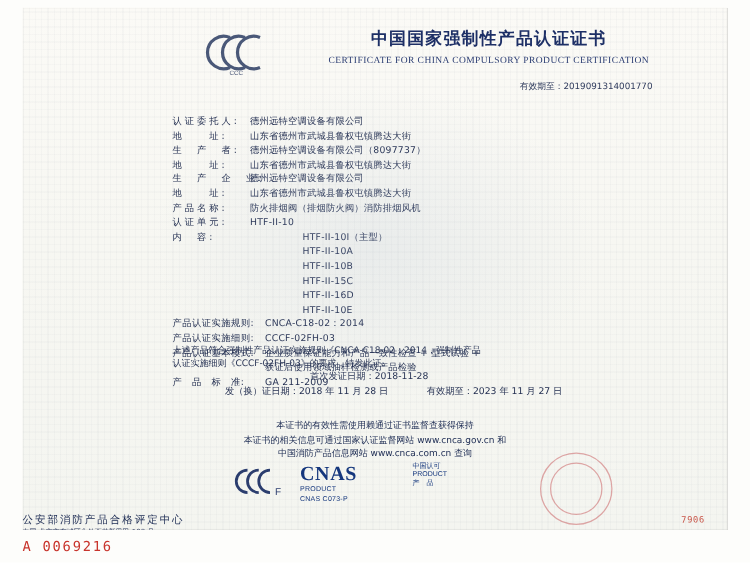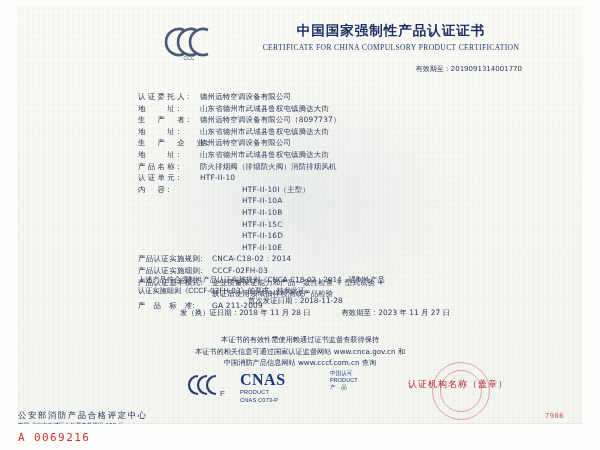--- a/index.html
+++ b/index.html
@@ -417,21 +417,21 @@
       <div class="ln">
         <span>发（换）证日期：2018 年 11 月 28 日</span>
         <span style="display:inline-block;width:26px"></span>
         <span>有效期至：2023 年 11 月 27 日</span>
       </div>
     </div>
 
     <div class="verify">
       <div class="ln">本证书的有效性需使用赖通过证书监督查获得保持</div>
       <div class="ln">本证书的相关信息可通过国家认证监督网站 www.cnca.gov.cn 和</div>
-      <div class="ln">中国消防产品信息网站 www.cccf.com.cn 查询</div>
+      <div class="ln">中国消防产品信息网站 www.cnca.com.cn 查询</div>
     </div>
 
     <div class="marks">
       <div class="mark-cccf">
         <svg width="46" height="30" viewBox="0 0 46 30">
           <g fill="none" stroke="#2b3d6e" stroke-width="2.2">
             <path d="M18 6 A9 9 0 1 0 18 24"></path>
             <path d="M27 6 A9 9 0 1 0 27 24"></path>
             <path d="M36 6 A9 9 0 1 0 36 24"></path>
           </g>
@@ -447,21 +447,20 @@
 
       <div class="mark-prod">
         <div>中国认可</div>
         <div>PRODUCT</div>
         <div>产　品</div>
       </div>
 
       <div class="seal">
         <div class="seal-ring"></div>
         <div class="seal-ring inner"></div>
-        <div class="seal-text">认证机构名称（盖章）</div>
       </div>
     </div>
 
     <div class="footer">
       <div class="org">公安部消防产品合格评定中心</div>
       <div class="addr">中国·北京市东城区永外西革新里甲 108 号</div>
 
     </div>
 
     <div class="stamp-code">7906</div>

